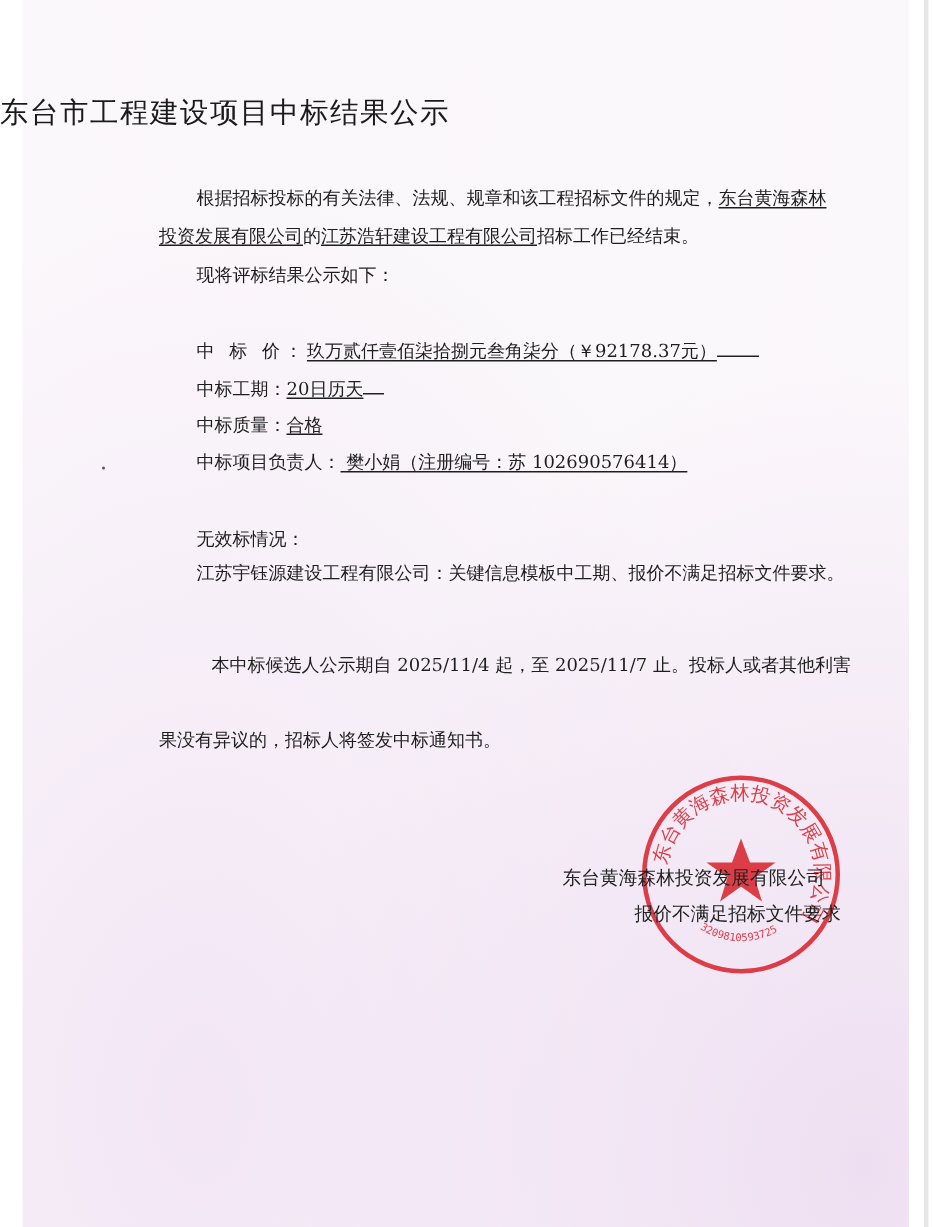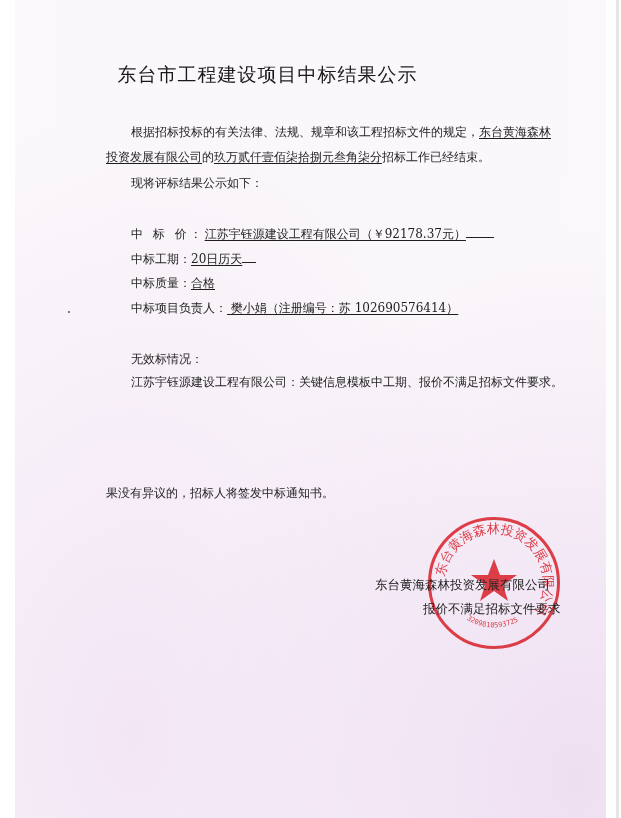--- a/index.html
+++ b/index.html
@@ -42,21 +42,20 @@
       width: 2px;
       height: 2px;
       background: #555;
       border-radius: 1px;
     }
     .title {
       position: absolute;
       left: 0;
       top: 62px;
       width: 535px;
-      text-align: center;
       font-size: 19px;
       letter-spacing: 1px;
       color: #1a1a1a;
       font-family: Liberation Serif, serif;
     }
     .line {
       position: absolute;
       font-size: 12px;
       color: #1e1e1e;
       white-space: nowrap;
@@ -103,41 +102,42 @@
     <div class="speck" style="left:53px; top:311px;"></div>
   </div>
   <div class="scrollbar-track"></div>
 
   <div class="title">东台市工程建设项目中标结果公示</div>
 
   <div class="line" style="left:131px; top:124px;">
     <span>根据招标投标的有关法律、法规、规章和该工程招标文件的规定，</span><span class="u">东台黄海森林</span>
   </div>
   <div class="line" style="left:106px; top:149px;">
-    <span class="u">投资发展有限公司</span><span>的</span><span class="u">玖万贰仟壹佰柒拾捌元叁角柒分</span><span>招标工作已经结束。</span>
+    <span class="u">投资发展有限公司</span><span>的</span><span class="u">江苏浩轩建设工程有限公司</span><span>招标工作已经结束。</span>
   </div>
 
   <div class="line" style="left:131px; top:175px;">现将评标结果公示如下：</div>
 
   <div class="line" style="left:131px; top:225px;">
-    <span style="letter-spacing:3px;">中  标  价：</span><span class="u">江苏宇钰源建设工程有限公司（￥92178.37元）</span><span class="fill" style="width:28px;"></span>
+    <span style="letter-spacing:3px;">中  标  价：</span><span class="u">玖万贰仟壹佰柒拾捌元叁角柒分（￥92178.37元）</span><span class="fill" style="width:28px;"></span>
   </div>
   <div class="line" style="left:131px; top:250px;">
     <span>中标工期：</span><span class="u">20日历天</span><span class="fill" style="width:14px;"></span>
   </div>
   <div class="line" style="left:131px; top:275px;">
     <span>中标质量：</span><span class="u">合格</span>
   </div>
   <div class="line" style="left:131px; top:300px;">
     <span>中标项目负责人：</span><span class="u"> 樊小娟（注册编号：苏 102690576414）</span>
   </div>
 
   <div class="line" style="left:131px; top:351px;">无效标情况：</div>
   <div class="line" style="left:131px; top:374px;">江苏宇钰源建设工程有限公司：关键信息模板中工期、报价不满足招标文件要求。</div>
 
+  <div class="line" style="left:141px; top:435px;">本中标候选人公示期自 2025/11/4 起，至 2025/11/7 止。投标人或者其他利害</div>
   <div class="line" style="left:106px; top:485px;">果没有异议的，招标人将签发中标通知书。</div>
 
   <div class="stamp">
     <svg width="132" height="132" viewBox="0 0 132 132">
       <polygon points="66,42 72,58 89,58 75,68 80,84 66,74 52,84 57,68 43,58 60,58" fill="rgba(215,30,40,0.85)"></polygon>
       <defs>
         <path id="ringPath" d="M 66,66 m -50,0 a 50,50 0 1,1 100,0 a 50,50 0 1,1 -100,0"></path>
         <path id="codePath" d="M 20,80 A 50,50 0 0,0 112,80"></path>
       </defs>
       <text font-size="13" fill="rgba(215,30,40,0.85)" font-family="DejaVu Sans, sans-serif">

